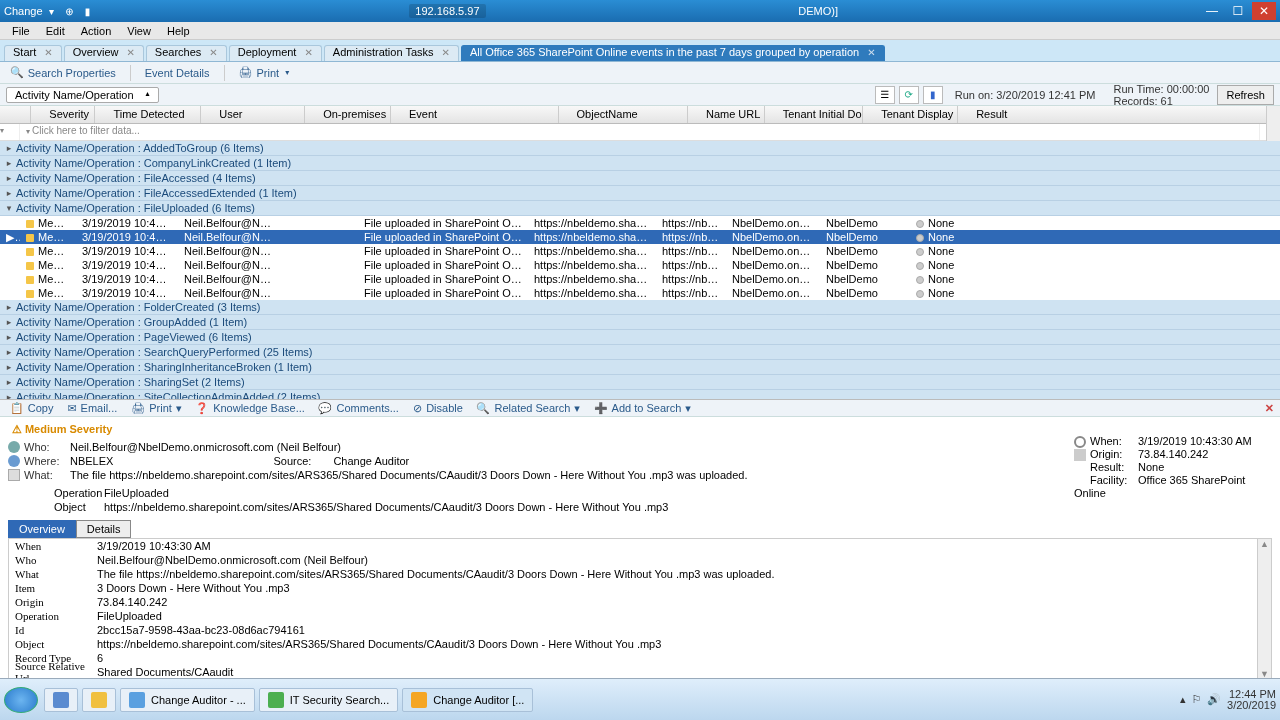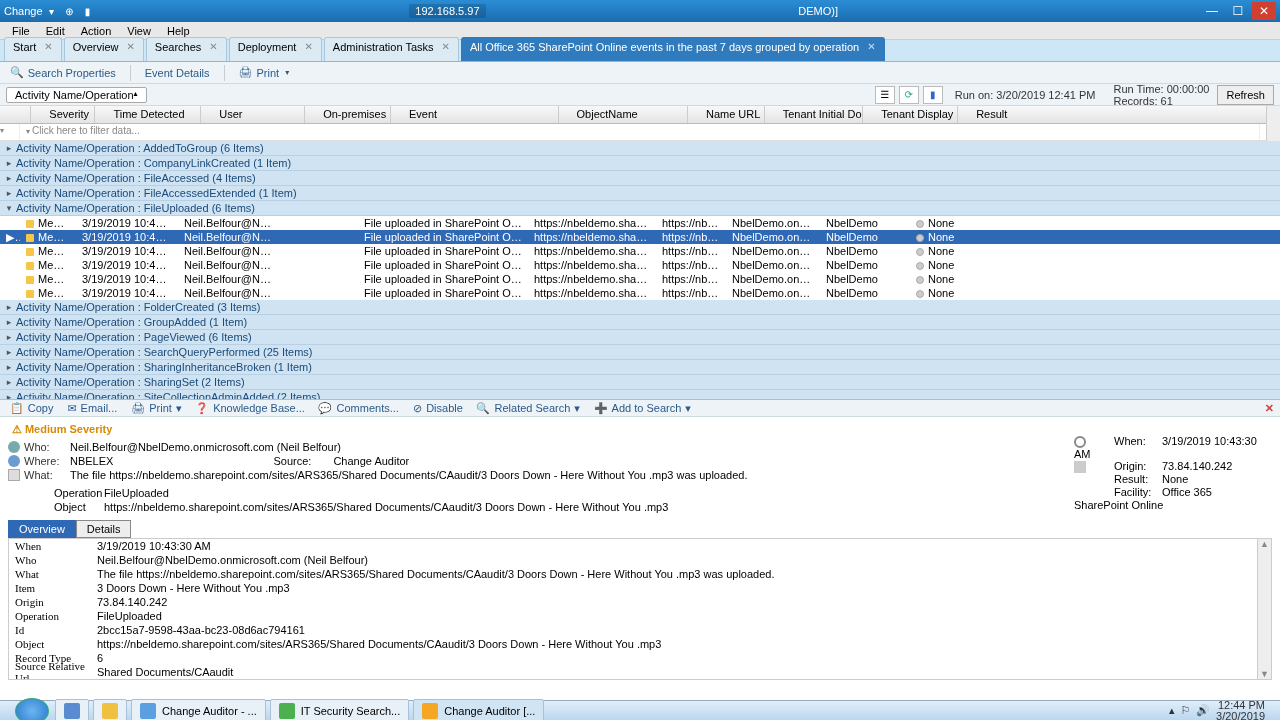--- a/index.html
+++ b/index.html
@@ -12,33 +12,33 @@
 .titlebar .winbtn { width: 24px; height: 18px; margin-left: 2px; display: flex; align-items: center; justify-content: center; font-size: 12px; }
 .titlebar .close { background: #d04030; }
 .titlebar .tbicon { width: 14px; height: 14px; margin: 0 2px; display: inline-flex; align-items: center; justify-content: center; font-size: 10px; color: #fff; }
 
 
 .menubar { height: 18px; background: #e8e8e8; border-bottom: 1px solid #ccc; display: flex; align-items: center; padding-left: 4px; }
 .menubar span { padding: 1px 8px; cursor: default; }
 
 
 .tabstrip { height: 22px; background: #cde7f7; display: flex; align-items: flex-end; padding-left: 4px; border-bottom: 1px solid #8fb7d4; }
-.tab { display: flex; align-items: flex-start; padding: 3px 8px; background: #dceaf4; border: 1px solid #a9c7dc; border-bottom: none; margin-right: 2px; border-radius: 3px 3px 0 0; font-size: 11px; height: 24px; }
+.tab { display: flex; align-items: flex-end; padding: 3px 8px; background: #dceaf4; border: 1px solid #a9c7dc; border-bottom: none; margin-right: 2px; border-radius: 3px 3px 0 0; font-size: 11px; height: 16px; }
 .tab.active { background: #2f7bbd; color: #fff; border-color: #2f7bbd; }
 .tab .close-x { margin-left: 8px; font-size: 10px; color: #888; }
 .tab.active .close-x { color: #cde; }
 
 
 .toolbar { height: 22px; background: #eef3f8; border-bottom: 1px solid #cdd; display: flex; align-items: center; padding-left: 4px; gap: 4px; }
 .tbtn { display: flex; align-items: center; padding: 1px 6px; gap: 4px; color: #2a5a8a; cursor: default; }
 .sep { width: 1px; height: 16px; background: #ccc; margin: 0 4px; }
 
 
 .groupbar { height: 22px; background: #eef3f8; border-bottom: 1px solid #cdd; display: flex; align-items: center; padding: 0 6px; }
-.groupchip { background: #fff; border: 1px solid #aaa; padding: 1px 8px; border-radius: 2px; display: flex; gap: 0; }
+.groupchip { background: #fff; border: 1px solid #aaa; padding: 1px 8px; border-radius: 2px; display: flex; gap: 12px; }
 .groupbar .spacer { flex: 1; }
 .icobtn { width: 20px; height: 18px; border: 1px solid #bbb; background: #fff; margin-left: 4px; display: flex; align-items: center; justify-content: center; font-size: 10px; }
 .runinfo { color: #333; font-size: 11px; margin-left: 12px; }
 .refreshbtn { border: 1px solid #aaa; background: #eee; padding: 3px 8px; margin-left: 8px; }
 
 
 .gridhdr { height: 18px; background: linear-gradient(to bottom,#f8f8f8,#e4e4e4); border-bottom: 1px solid #bbb; display: flex; }
 .gridhdr .col { border-right: 1px solid #ccc; padding: 2px 6px; overflow: hidden; white-space: nowrap; margin-left: 12px; }
 .filterrow { height: 17px; background: #fff; border-bottom: 1px solid #ddd; display: flex; color: #888; }
 .filterrow .col { border-right: 1px solid #eee; padding: 1px 6px; overflow: hidden; white-space: nowrap; font-size: 10px; }
@@ -76,21 +76,21 @@
 .dtoolbar .closebtn { margin-left: auto; color: #c44; font-weight: bold; padding: 0 6px; cursor: default; }
 
 
 .detail { background: #fff; padding: 4px 8px 4px 8px; font-size: 11px; }
 .detail .sevline { color: #d88a00; font-weight: bold; padding: 2px 0 4px 4px; }
 .detail .row { display: flex; padding: 1px 0; }
 .detail .lbl { width: 46px; color: #333; }
 .detail .val { flex: 1; color: #000; }
 .detail .midlbl { width: 60px; margin-left: 160px; }
 .detail .rightcol { position: absolute; right: 16px; width: 190px; }
-.detail .rlbl { display: inline-block; width: 48px; margin-left: 24px; }
+.detail .rlbl { display: inline-block; width: 48px; }
 .ico-s { width: 12px; height: 12px; display: inline-block; margin-right: 4px; vertical-align: middle; }
 .ico-user { background: #7aa; border-radius: 50%; }
 .ico-globe { background: #6a9bd1; border-radius: 50%; }
 .ico-doc { background: #ddd; border: 1px solid #aaa; }
 .ico-clock { border: 2px solid #888; border-radius: 50%; }
 .ico-flag { background: #ccc; }
 .ico-365 { background: #e64a19; border-radius: 2px; }
 
 .dtabs { display: flex; margin-top: 6px; }
 .dtab { padding: 2px 10px; border: 1px solid #888; background: #eee; font-size: 11px; }
@@ -98,21 +98,21 @@
 
 .proptable { border: 1px solid #ccc; margin-top: 0; height: 142px; overflow: hidden; position: relative; }
 .proptable .prow { display: flex; padding: 0 6px; height: 14px; align-items: center; }
 .proptable .plbl { width: 82px; color: #000; font-family: Liberation Serif, serif; }
 .proptable .pval { flex: 1; }
 .proptable .scroll { position: absolute; right: 0; top: 0; bottom: 0; width: 14px; background: #eee; border-left: 1px solid #ccc; }
 .proptable .scroll::before { content: "▲"; position: absolute; top: 0; left: 2px; font-size: 9px; color: #888; }
 .proptable .scroll::after { content: "▼"; position: absolute; bottom: 0; left: 2px; font-size: 9px; color: #888; }
 
 
-.taskbar { position: absolute; bottom: 0; left: 0; right: 0; height: 20px; background: linear-gradient(to bottom,#dfeefb,#bcd7ee); border-top: 1px solid #9ab; display: flex; align-items: center; padding: 0 15px; }
+.taskbar { position: absolute; bottom: 0; left: 0; right: 0; height: 42px; background: linear-gradient(to bottom,#dfeefb,#bcd7ee); border-top: 1px solid #9ab; display: flex; align-items: center; padding: 0 4px; }
 .startbtn { width: 34px; height: 26px; background: radial-gradient(circle,#6cb5f0,#2a7acc); border-radius: 50%; border: 1px solid #3a7; margin-right: 6px; }
 .taskbtn { height: 24px; padding: 0 8px; background: #e8f0f8; border: 1px solid #a8c0d8; margin-right: 4px; display: flex; align-items: center; gap: 6px; border-radius: 2px; font-size: 11px; }
 .taskbtn.active { background: #d0e4f4; }
 .taskbtn .tico { width: 16px; height: 16px; background: #f5a623; border-radius: 2px; }
 .tray { margin-left: auto; display: flex; align-items: center; gap: 6px; font-size: 10px; color: #333; }
 .tray .clock { text-align: right; line-height: 11px; }
 
 .mainvscroll { position: absolute; right: 0; width: 14px; background: #eee; border-left: 1px solid #ccc; }
 </style>
 </head>

